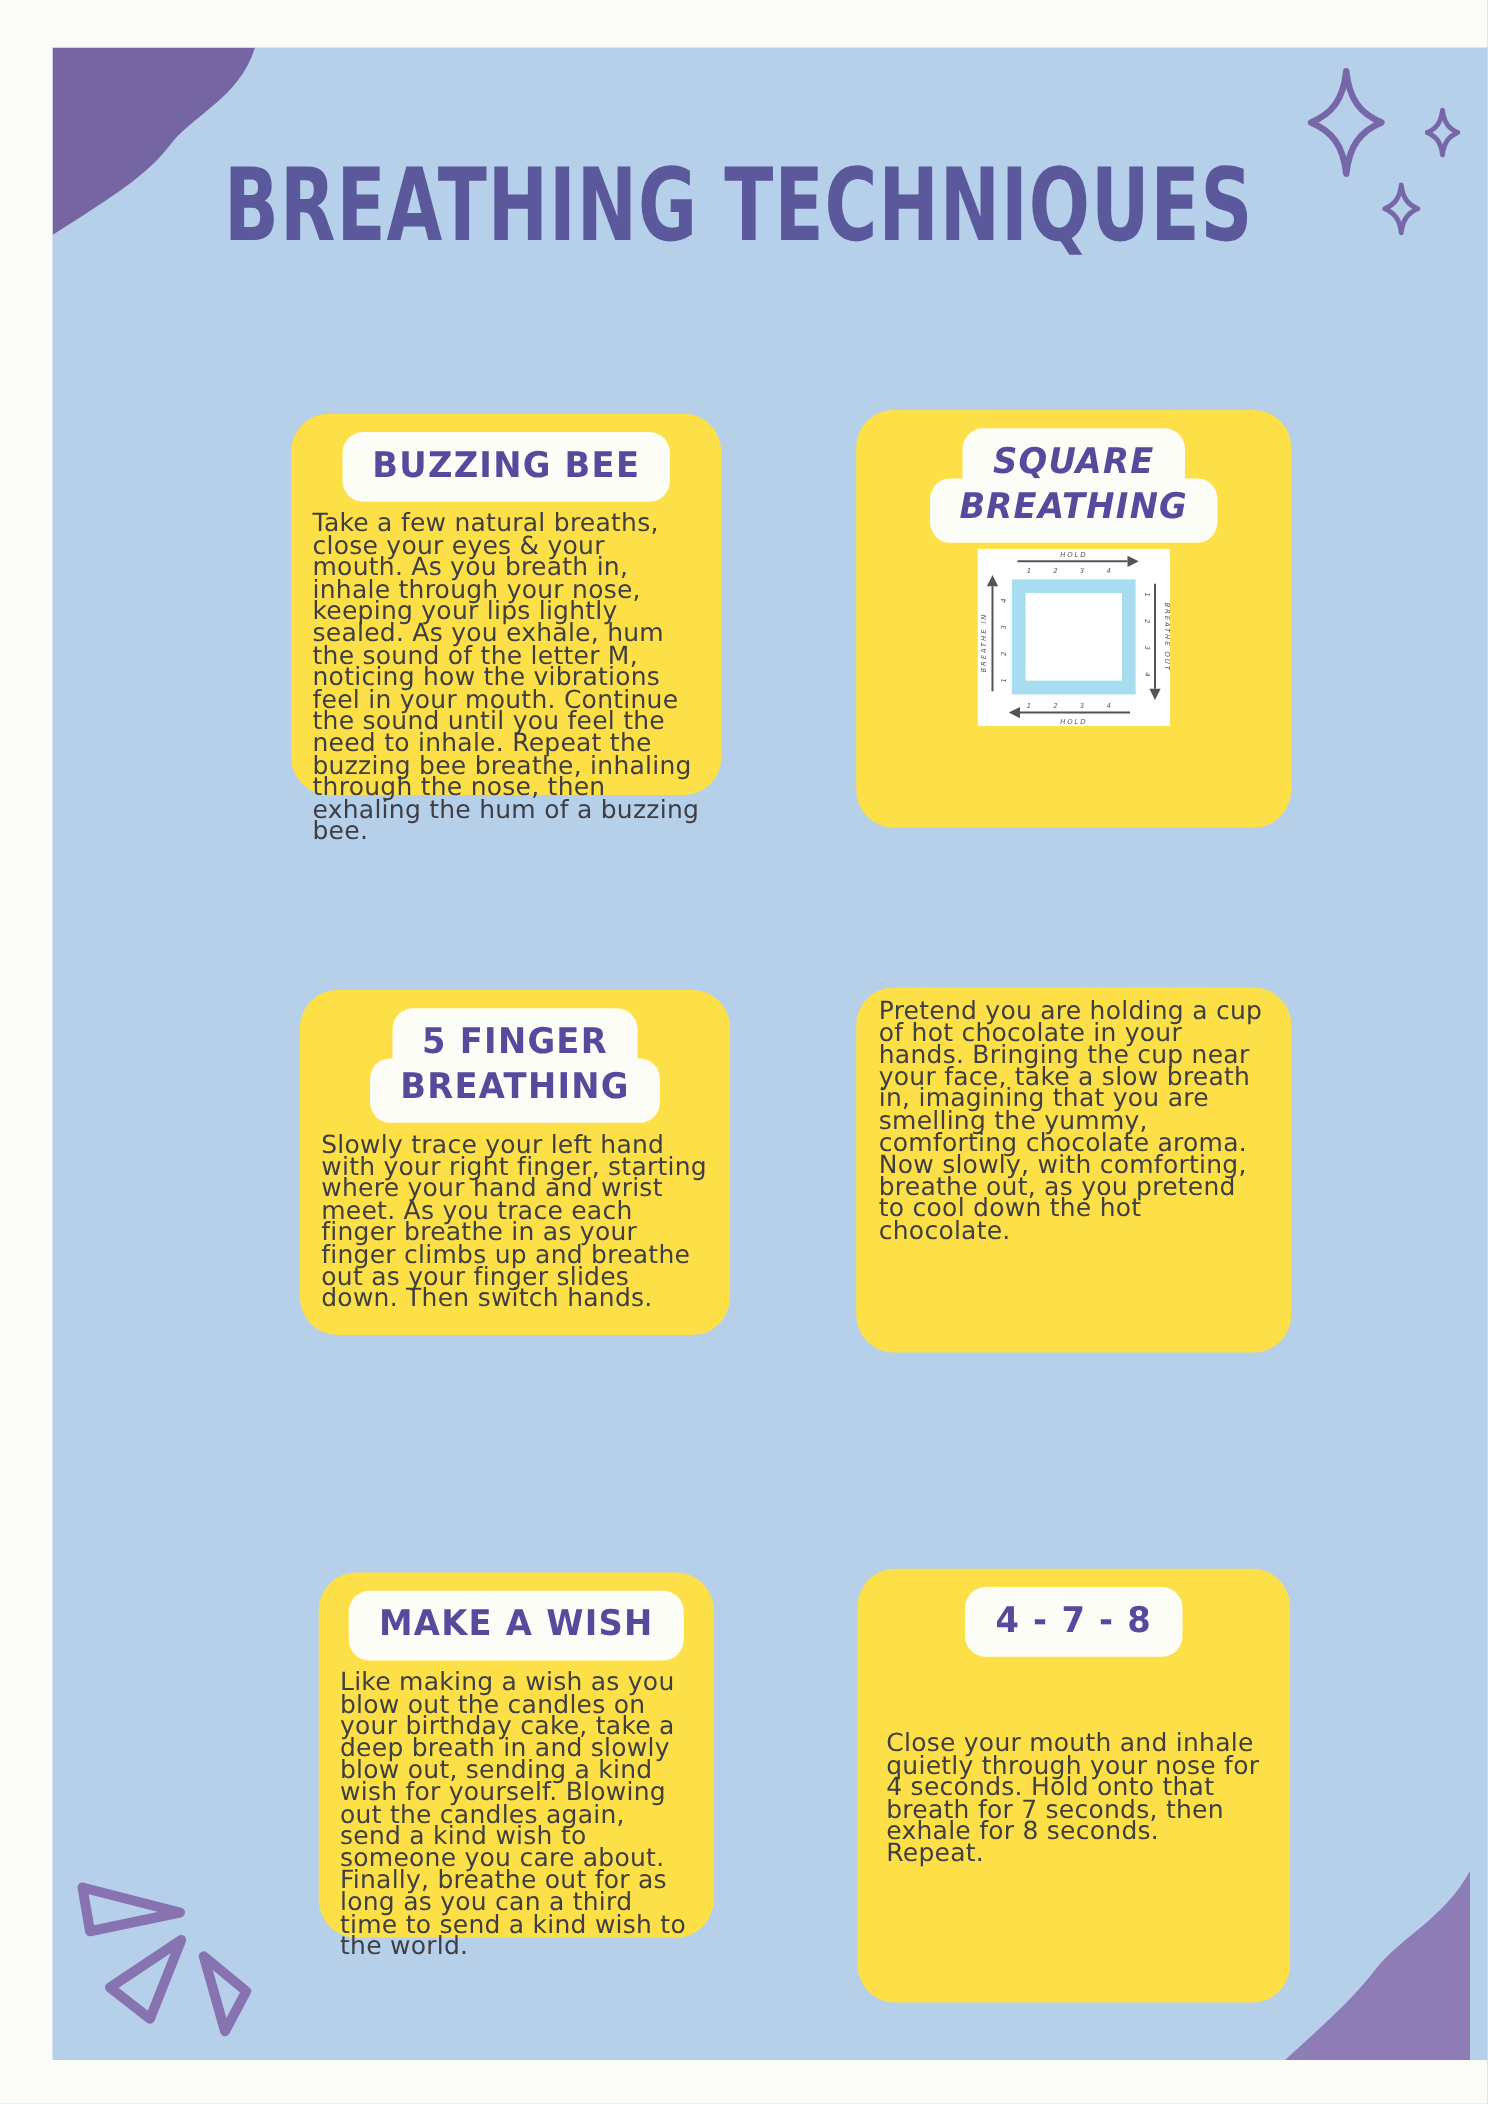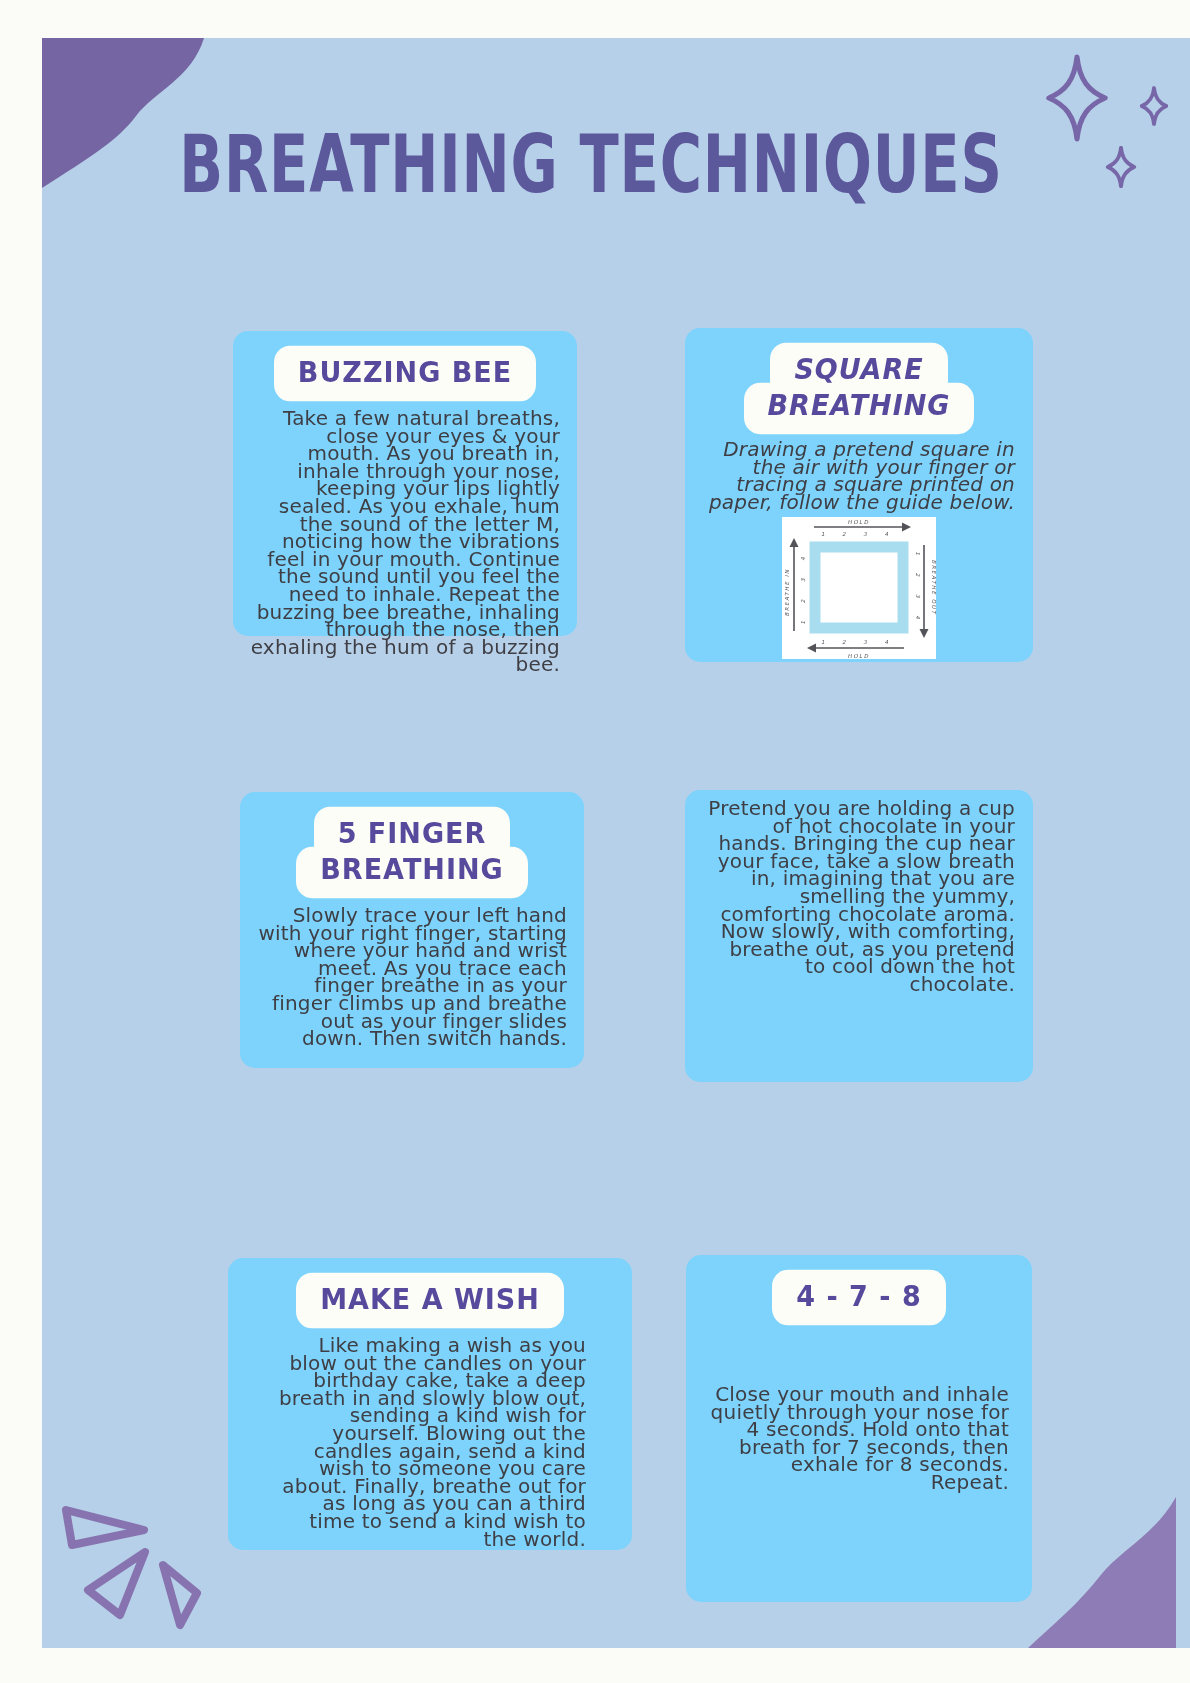--- a/index.html
+++ b/index.html
@@ -18,28 +18,28 @@
     position:absolute;left:0;top:84px;width:100%;
     text-align:center;margin:0;
     font-family:"DejaVu Sans",sans-serif;
     font-weight:bold;font-size:72px;letter-spacing:1px;
     color:#5c589c;
     transform:translateX(-34px) scale(0.80,1.12);
     transform-origin:50% 50%;
     white-space:nowrap;
   }
   .card{
-    position:absolute;border-radius:15px;background:#7dd3fc;
-    text-align:right;box-sizing:border-box;padding:0 17px;
+    position:absolute;border-radius:30px;background:#fde047;
+    text-align:left;box-sizing:border-box;padding:0 17px;
   }
   .c1{left:191px;top:293px;width:344px;height:305px;}
   .c2{left:643px;top:290px;width:348px;height:334px;font-style:italic;}
   .c3{left:198px;top:754px;width:344px;height:276px;}
   .c4{left:643px;top:752px;width:348px;height:292px;}
-  .c5{left:186px;top:1220px;width:404px;height:292px;}
+  .c5{left:213px;top:1220px;width:316px;height:292px;}
   .c6{left:644px;top:1217px;width:346px;height:347px;}
   .pill{margin-top:16px;position:relative;}
   .pill-line{
     display:table;margin:0 auto;position:relative;
     background:#fdfdf8;border-radius:16px;
     padding:10px 24px 12px;
     font-weight:bold;font-size:27px;letter-spacing:1px;
     color:#57499c;white-space:nowrap;
     transform:scaleY(1.05);
   }
@@ -92,21 +92,20 @@
 
     </div>
     <p class="card-body">Take a few natural breaths, close your eyes &amp; your mouth. As you breath in, inhale through your nose, keeping your lips lightly sealed. As you exhale, hum the sound of the letter M, noticing how the vibrations feel in your mouth. Continue the sound until you feel the need to inhale. Repeat the buzzing bee breathe, inhaling through the nose, then exhaling the hum of a buzzing bee.</p>
   </section>
 
   <section class="card c2">
     <div class="pill">
       <div class="pill-line">SQUARE</div>
       <div class="pill-line">BREATHING</div>
     </div>
-    <p class="card-body">Drawing a pretend square in the air with your finger or tracing a square printed on paper, follow the guide below.</p>
 
     <svg class="sq-diagram" width="154" height="142" viewBox="0 0 154 142">
       <rect x="0" y="0" width="154" height="142" fill="#ffffff"></rect>
       <rect x="33" y="30" width="88" height="81" fill="none" stroke="#a8ddf0" stroke-width="11"></rect>
       <g stroke="#53535a" stroke-width="1.6" fill="none">
         <line x1="32" y1="10" x2="120" y2="10"></line>
         <line x1="12" y1="114" x2="12" y2="30"></line>
         <line x1="142" y1="28" x2="142" y2="112"></line>
         <line x1="122" y1="131" x2="34" y2="131"></line>
       </g>

